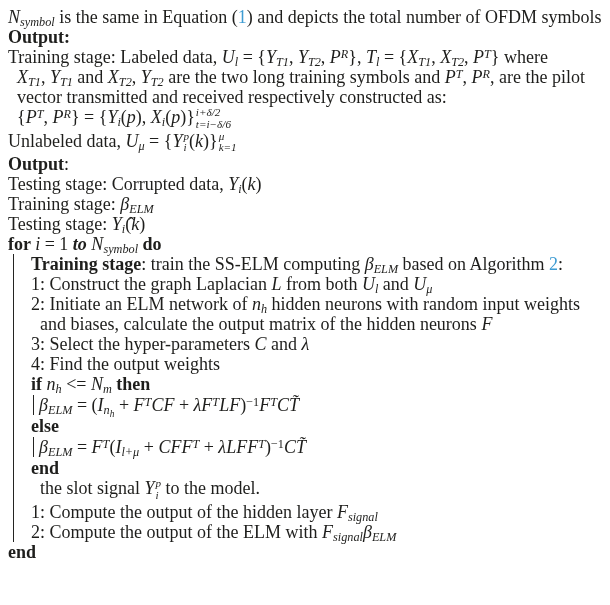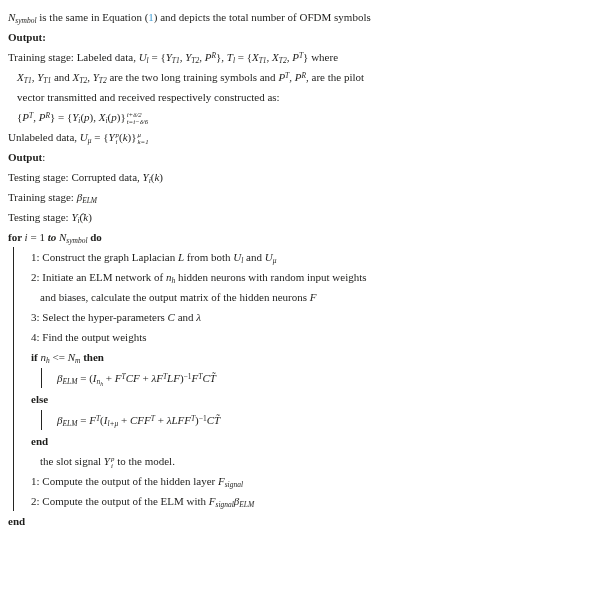--- a/index.html
+++ b/index.html
@@ -5,33 +5,33 @@
   html, body { margin: 0; padding: 0; background: #ffffff; }
   .algo {
     width: 610px;
     height: 605px;
     box-sizing: border-box;
     padding: 7px 2px 0 8px;
     overflow: hidden;
     background: #ffffff;
     color: #1e1e1c;
     font-family: "Liberation Serif", "DejaVu Serif", serif;
-    font-size: 11px;
+    font-size: 18px;
   }
   .line { line-height: 20px; white-space: nowrap; }
   .line.hang { padding-left: 9px; }
   .loop-body {
     border-left: 1px solid #242422;
     margin-left: 5px;
     padding-left: 17px;
   }
   .branch-body {
     border-left: 1px solid #242422;
-    margin-left: 10px;
-    padding-left: 15px;
+    margin-left: 2px;
+    padding-left: 5px;
     margin-top: 1px;
     margin-bottom: 1px;
   }
   
   .sg-r  { font-style: normal; }
   .sg-i  { font-style: italic; }
   .sg-b  { font-weight: bold; }
   .sg-bi { font-weight: bold; font-style: italic; }
   .sg-subi { font-size: 68%; vertical-align: -0.28em; line-height: 0; font-style: italic; }
   .sg-sup  { font-size: 68%; vertical-align: 0.45em;  line-height: 0; }
@@ -72,20 +72,21 @@
           <span>k=1</span>
         </span></div>
       <div class="line"><span class="sg-b">Output</span><span class="sg-r">:</span></div>
       <div class="line"><span class="sg-r">Testing stage: Corrupted data, </span><span class="sg-i">Y</span><span class="sg-subi">i</span><span class="sg-r">(</span><span class="sg-i">k</span><span class="sg-r">)</span></div>
       <div class="line"><span class="sg-r">Training stage: </span><span class="sg-i">β</span><span class="sg-subi">ELM</span></div>
       <div class="line"><span class="sg-r">Testing stage: </span><span class="sg-i">Y</span><span class="sg-subi">i</span><span class="sg-r">(̂</span><span class="sg-i">k</span><span class="sg-r">)</span></div>
       <div class="line"><span class="sg-b">for </span><span class="sg-i">i</span><span class="sg-r"> = 1 </span><span class="sg-bi">to</span><span class="sg-r"> </span><span class="sg-i">N</span><span class="sg-subi">symbol</span><span class="sg-r"> </span><span class="sg-b">do</span></div>
     </div>
   <div class="loop-body">
     <div>
+        <div class="line"><span class="sg-b">Training stage</span><span class="sg-r">: train the SS-ELM computing </span><span class="sg-i">β</span><span class="sg-subi">ELM</span><span class="sg-r"> based on Algorithm </span><span class="sg-blue" style="color: rgb(62, 156, 211);">2</span><span class="sg-r">:</span></div>
         <div class="line"><span class="sg-r">1: Construct the graph Laplacian </span><span class="sg-i">L</span><span class="sg-r"> from both </span><span class="sg-i">U</span><span class="sg-subi">l</span><span class="sg-r"> and </span><span class="sg-i">U</span><span class="sg-subi">μ</span></div>
         <div class="line"><span class="sg-r">2: Initiate an ELM network of </span><span class="sg-i">n</span><span class="sg-subi">h</span><span class="sg-r"> hidden neurons with random input weights</span></div>
         <div class="line hang"><span class="sg-r">and biases, calculate the output matrix of the hidden neurons </span><span class="sg-i">F</span></div>
         <div class="line"><span class="sg-r">3: Select the hyper-parameters </span><span class="sg-i">C</span><span class="sg-r"> and </span><span class="sg-i">λ</span></div>
         <div class="line"><span class="sg-r">4: Find the output weights</span></div>
         <div class="line"><span class="sg-b">if </span><span class="sg-i">n</span><span class="sg-subi">h</span><span class="sg-r"> &lt;= </span><span class="sg-i">N</span><span class="sg-subi">m</span><span class="sg-r"> </span><span class="sg-b">then</span></div>
       </div>
     <div class="branch-body">
       <div>
           <div class="line"><span class="sg-i">β</span><span class="sg-subi">ELM</span><span class="sg-r"> = (</span><span class="sg-i">I</span><span class="sg-subi">n</span><span class="sg-subsub">h</span><span class="sg-r"> + </span><span class="sg-i">F</span><span class="sg-supi">T</span><span class="sg-i">CF</span><span class="sg-r"> + </span><span class="sg-i">λF</span><span class="sg-supi">T</span><span class="sg-i">LF</span><span class="sg-r">)</span><span class="sg-sup">−1</span><span class="sg-i">F</span><span class="sg-supi">T</span><span class="sg-i">CT̃</span></div>

